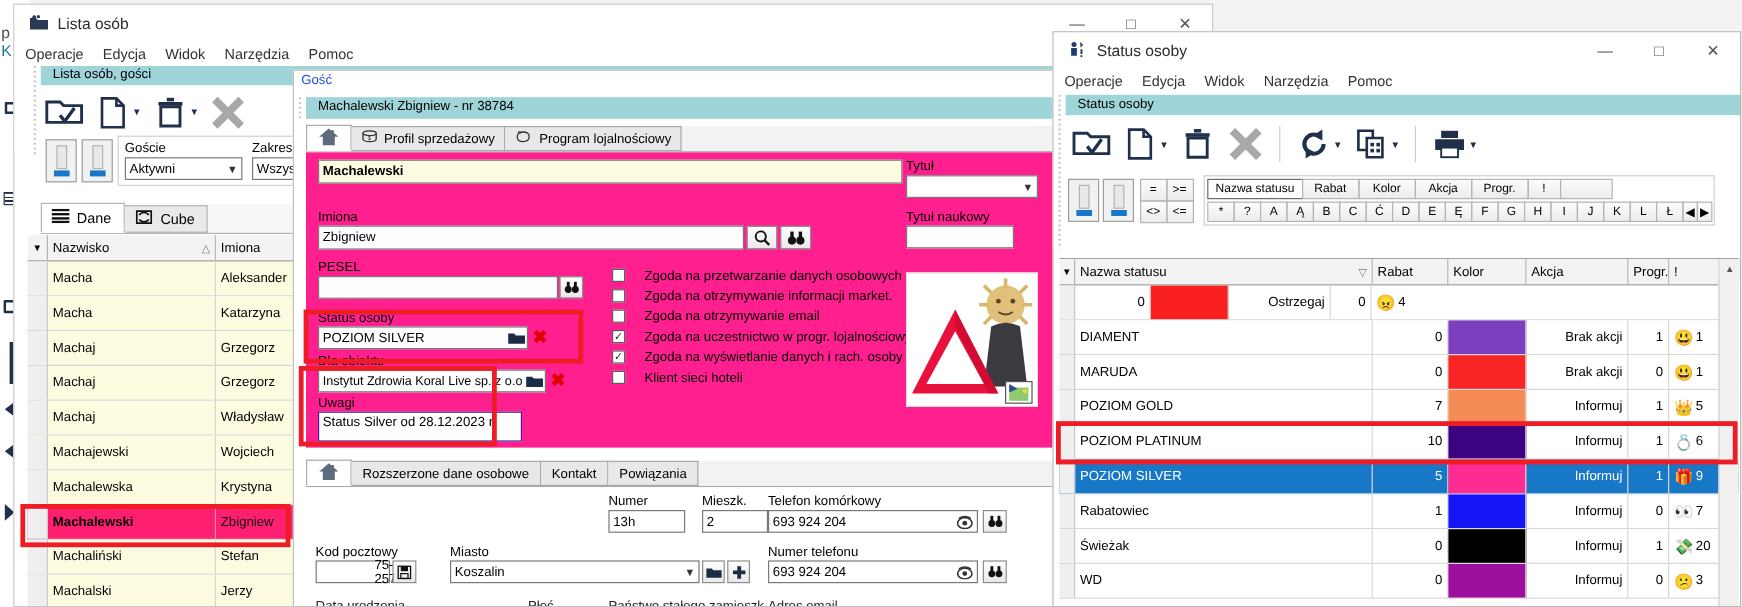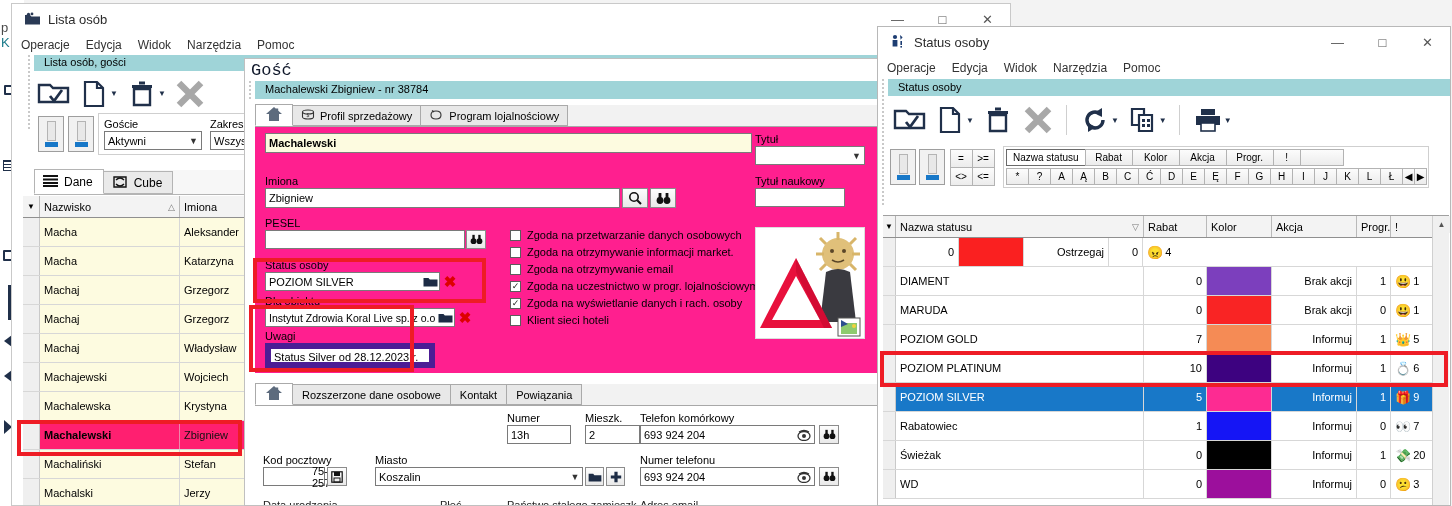--- a/index.html
+++ b/index.html
@@ -39,21 +39,21 @@
   .fld-label { font-size:11px; color:#000; margin-bottom:1px; }
   .u { text-decoration: underline; }
   .inp { border:1px solid #7a7a7a; background:#fff; height:19px; font-size:11px; padding:1px 3px; display:flex; align-items:center; }
   .inp.yellow { background:#fdfbe0; font-weight:bold; }
   .combo { border:1px solid #7a7a7a; background:#fff; height:19px; font-size:11px; padding:1px 3px; display:flex; align-items:center; justify-content:space-between; }
   .combo .chev { color:#333; font-size:9px; }
   .sqbtn { width:20px;height:19px;border:1px solid #8c8c8c;background:linear-gradient(#fdfdfd,#e9e9e9);display:flex;align-items:center;justify-content:center;}
   .redx { color:#d00; font-weight:bold; font-size:15px; font-family:"Liberation Serif",serif; }
 
   
-  .cbrow { display:flex; align-items:flex-end; gap:6px; height:17px; font-size:11px;}
+  .cbrow { display:flex; align-items:flex-start; gap:16px; height:17px; font-size:11px;}
   .cb { width:11px;height:11px;border:1px solid #5d5d5d;background:#fff;display:flex;align-items:center;justify-content:center;font-size:9px;color:#222;line-height:1;}
   .gh { border-right:1px solid #b9b9b9; padding:3px 4px; display:flex; align-items:center; overflow:hidden; white-space:nowrap;}
   .grow { display:flex; height:29px; border-bottom:1px solid #d7d7d7; }
   .gc { border-right:1px solid #d7d7d7; padding:4px 4px; display:flex; align-items:center; overflow:hidden; white-space:nowrap;}
   .gc.r { justify-content:flex-end; }
 
   .highlight-box { position:absolute; border:4px solid #ee1c25; pointer-events:none; }
 
   .scrollv { position:absolute; width:17px; background:#f0f0f0; border-left:1px solid #d0d0d0;}
   .scroll-arrow { width:17px;height:17px;display:flex;align-items:center;justify-content:center;font-size:8px;color:#555;background:#f0f0f0;}
@@ -256,21 +256,21 @@
             <div style="width:17px;border-right:1px solid #c9c9c9;background:#efefef;"></div>
             <div class="gc" style="width:140px;">Machalski</div>
             <div class="gc" style="width:90px;border-right:none;">Jerzy</div>
           </div>
         </div>
     </div>
   </div>
 
   <div style="position:absolute;left:244px;top:58px;width:636px;height:448px;background:#fff;border:1px solid #c0c0c0;overflow:hidden;">
 
-    <div style="height:20px;padding:2px 0 0 6px;font-size:17px;color:#0f172a;font-family:Liberation Mono, monospace;">Gość</div>
+    <div style="height:20px;padding:2px 0 0 6px;font-size:11px;color:#1d4ed8;">Gość</div>
 
     <div style="position:absolute;left:0;top:22px;width:636px;height:18px;">
       <div style="position:absolute;left:0;top:0;width:10px;height:18px;background-image:repeating-linear-gradient(to bottom,#c9c9c9 0 2px,transparent 2px 4px);background-size:2px 4px;background-repeat:repeat-y;background-position:4px 0;"></div>
       <div class="bandtitle" style="position:absolute;left:10px;top:0;width:626px;height:18px;padding-top:2px;">Machalewski  Zbigniew - nr 38784</div>
     </div>
 
     <div style="position:absolute;left:10px;top:46px;width:626px;height:22px;display:flex;align-items:flex-end;border-bottom:1px solid #a8a8a8;background:#f2f2f2;">
       <div style="height:22px;width:38px;display:flex;align-items:center;justify-content:center;background:#fff;border:1px solid #aaa;border-bottom:1px solid #fff;">
         <span>
           <svg width="18" height="16" viewBox="0 0 18 16">
@@ -367,21 +367,21 @@
             <svg width="15" height="11" viewBox="0 0 15 11">
                 <path d="M0.5 2 h5 l1.3 1.5 H14.5 v7 H0.5 Z" fill="#1d2c45"></path>
               </svg>
           </div>
           <div style="width:18px;display:flex;align-items:center;justify-content:center;" class="redx">✖</div>
         </div>
       </div>
 
       <div style="position:absolute;left:10px;top:203px;width:170px;">
         <div class="fld-label">Uwagi</div>
-        <div style="background:#fff;border:6px solid #4c1d95;height:25px;padding:2px 3px;font-size:11px;">Status Silver od 28.12.2023 r.</div>
+        <div style="background:#fff;border:1px solid #4c1d95;height:25px;padding:2px 3px;font-size:11px;">Status Silver od 28.12.2023 r.</div>
       </div>
 
       <div style="position:absolute;left:255px;top:97px;">
         <div id="cb-list">
             <div class="cbrow">
               <span class="cb"></span>
               <span>Zgoda na przetwarzanie danych osobowych</span>
             </div>
             <div class="cbrow">
               <span class="cb"></span>

